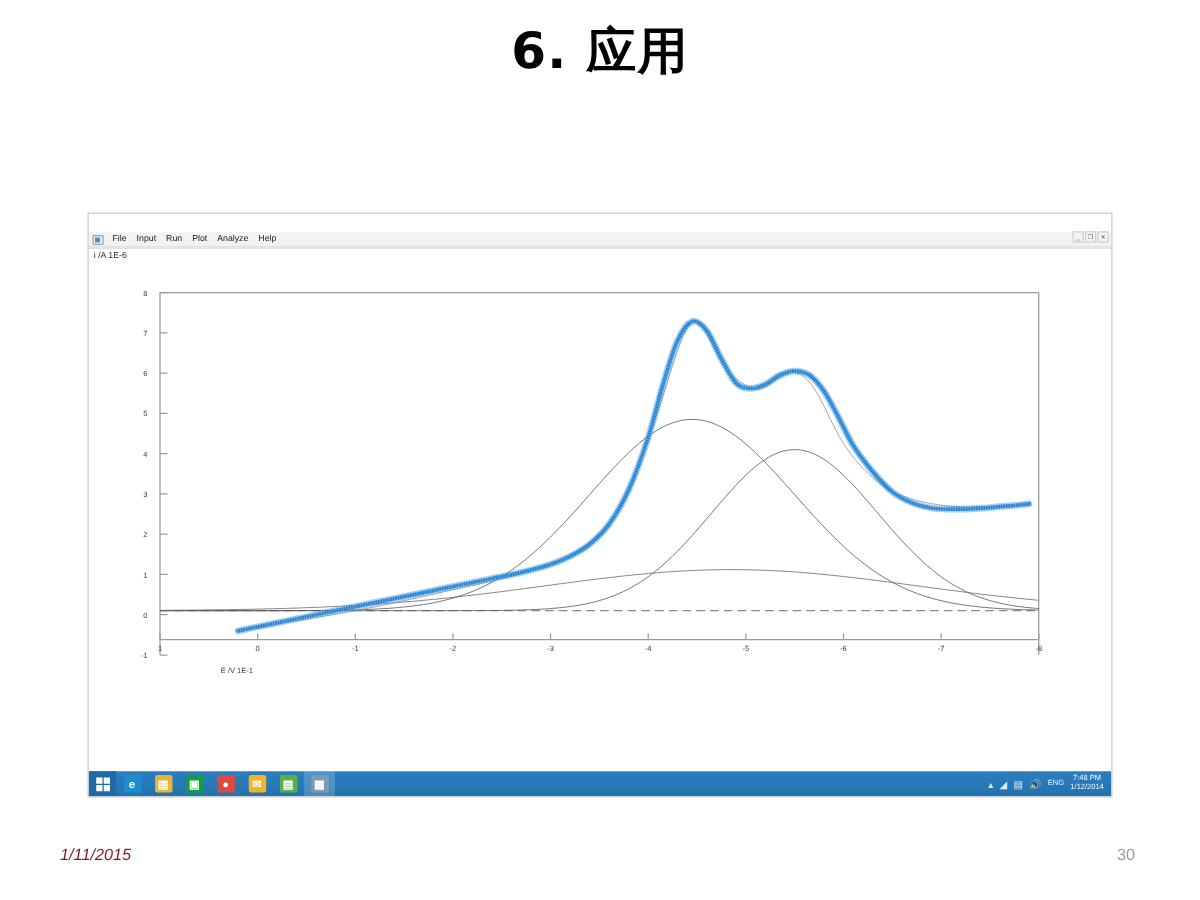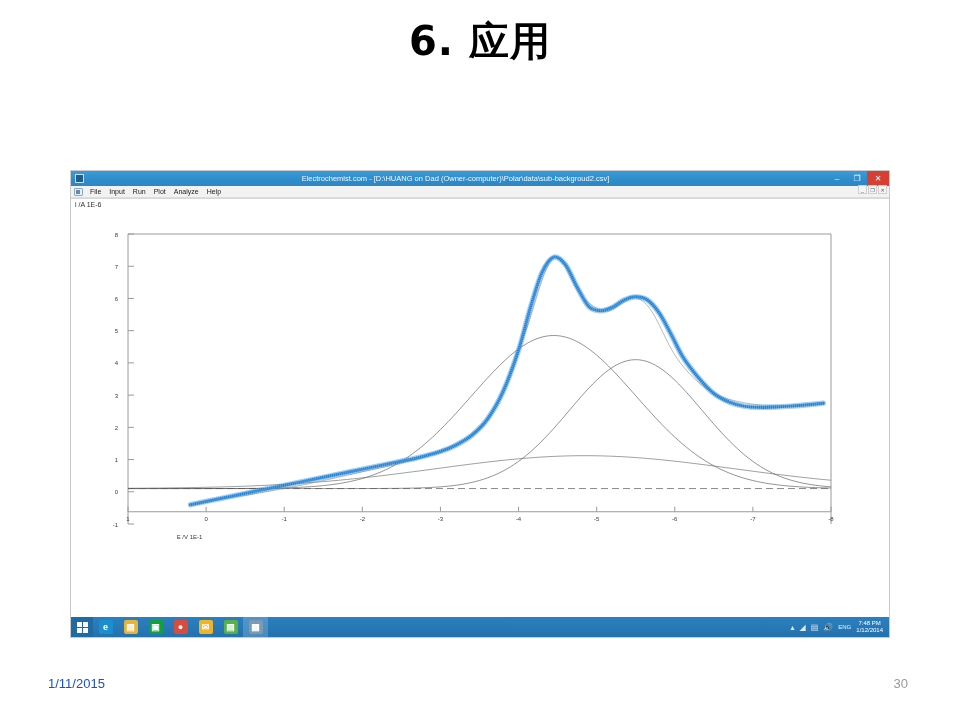--- a/index.html
+++ b/index.html
@@ -28,21 +28,22 @@
     letter-spacing: 1px;
     font-family: "DejaVu Sans", "Liberation Sans", sans-serif;
     line-height: 1.15;
   }
 
   
   #footer-date {
     position: absolute;
     left: 48px; top: 676px;
     font-size: 13px;
-    color: #1d4ed8;
+    color: #7f1d1d;
+    font-style: italic;
   }
   #footer-page {
     position: absolute;
     right: 52px; top: 676px;
     font-size: 13px;
     color: #9a9a9a;
   }
 
   
   #screenshot {
@@ -176,29 +177,20 @@
 </style>
 </head>
 <body>
 
 <div id="slide">
 
   <div id="slide-title">6. 应用</div>
 
   <div id="screenshot">
 
-    <div class="titlebar">
-      <div class="tb-appicon"></div>
-      <div class="tb-title">Electrochemist.com - [D:\HUANG on Dad (Owner-computer)\Polar\data\sub-backgroud2.csv]</div>
-      <div class="tb-buttons">
-        <div class="tb-btn">–</div>
-        <div class="tb-btn">❐</div>
-        <div class="tb-btn close">✕</div>
-      </div>
-    </div>
 
     <div class="menubar">
       <div class="menu-icon"></div>
       <div class="menu-item">File</div>
       <div class="menu-item">Input</div>
       <div class="menu-item">Run</div>
       <div class="menu-item">Plot</div>
       <div class="menu-item">Analyze</div>
       <div class="menu-item">Help</div>
     </div>

